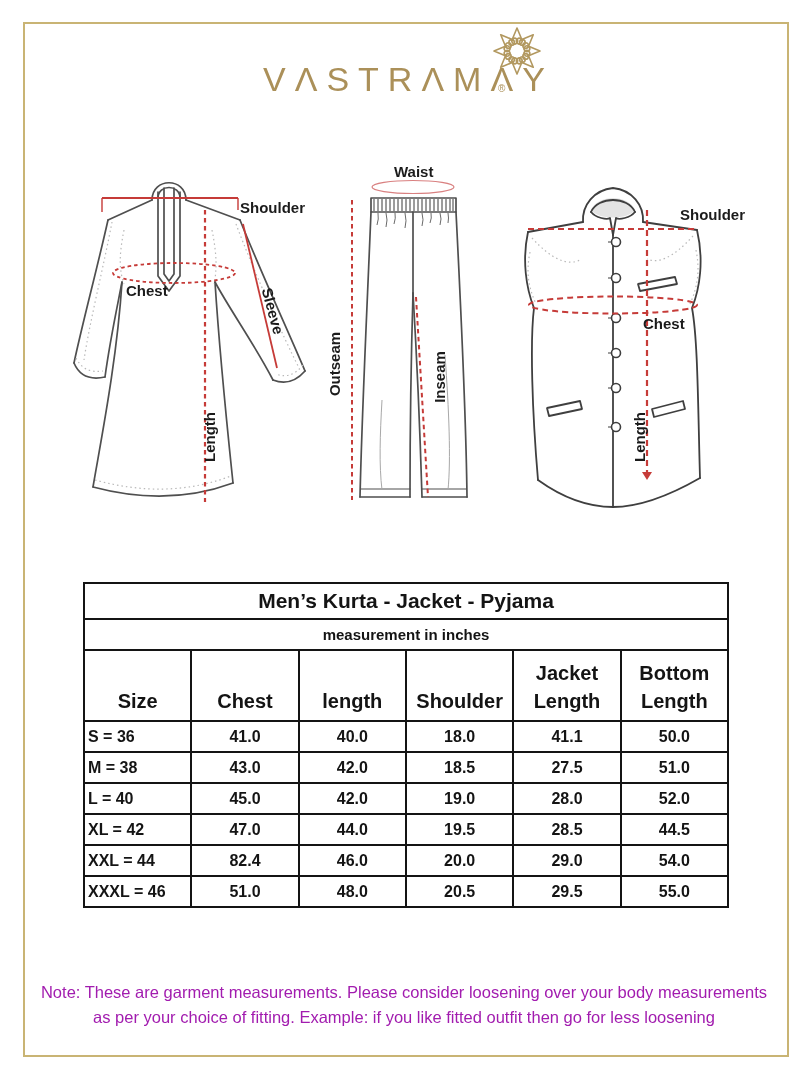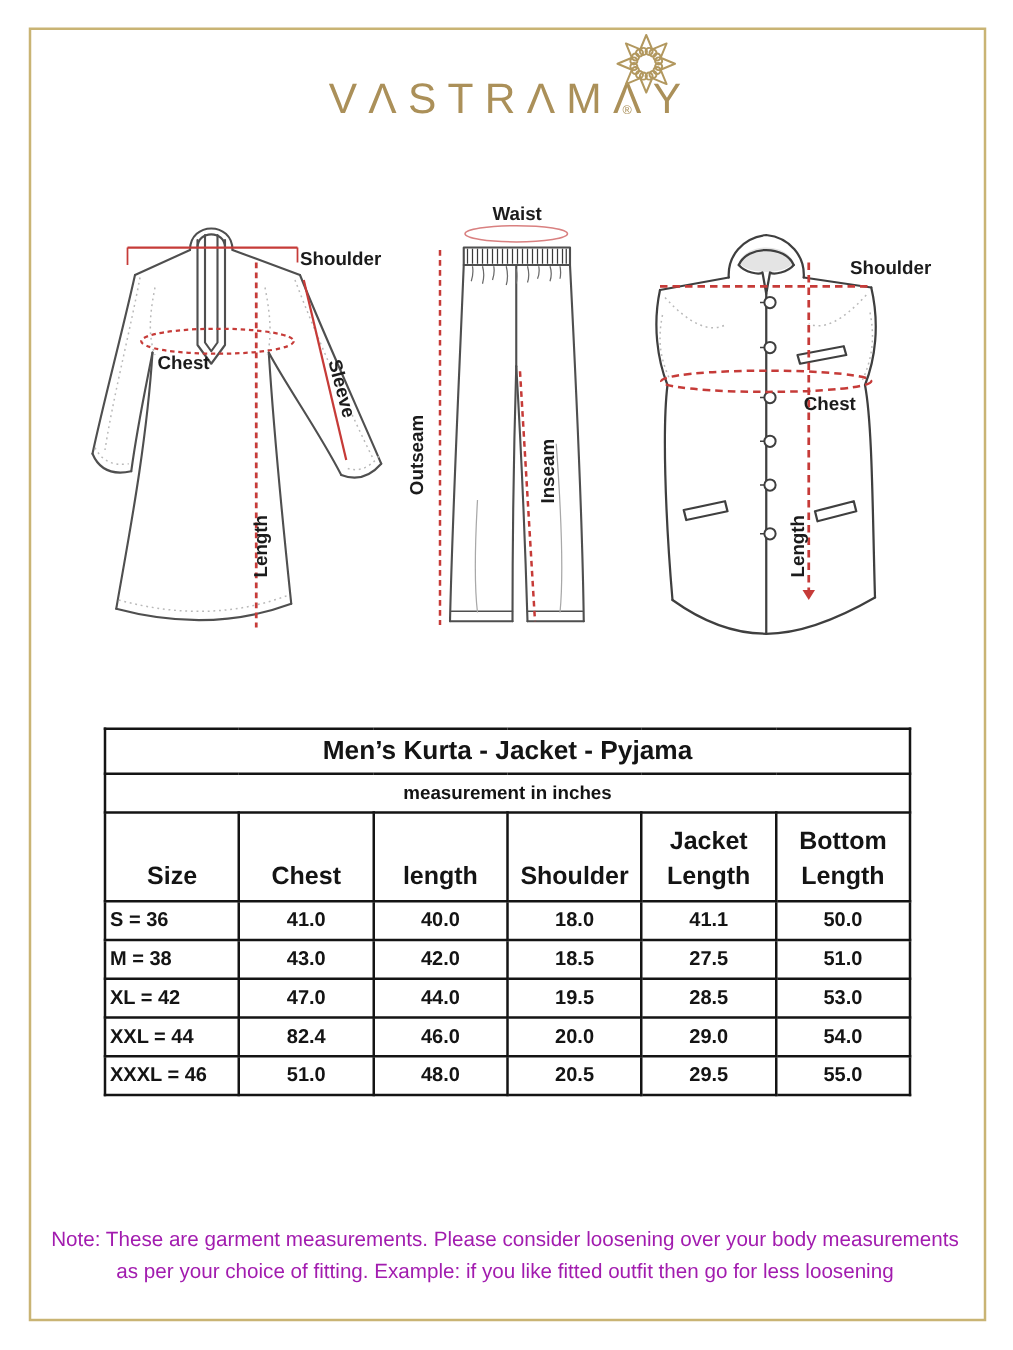--- a/index.html
+++ b/index.html
@@ -266,26 +266,34 @@
       </tr>
       <tr>
         <td class="val size-col">M = 38</td>
         <td class="val">43.0</td>
         <td class="val">42.0</td>
         <td class="val">18.5</td>
         <td class="val">27.5</td>
         <td class="val">51.0</td>
       </tr>
       <tr>
+        <td class="val size-col">L = 40</td>
+        <td class="val">45.0</td>
+        <td class="val">42.0</td>
+        <td class="val">19.0</td>
+        <td class="val">28.0</td>
+        <td class="val">52.0</td>
+      </tr>
+      <tr>
         <td class="val size-col">XL = 42</td>
         <td class="val">47.0</td>
         <td class="val">44.0</td>
         <td class="val">19.5</td>
         <td class="val">28.5</td>
-        <td class="val">53.0</td>
+        <td class="val">44.5</td>
       </tr>
       <tr>
         <td class="val size-col">XXL = 44</td>
         <td class="val">82.4</td>
         <td class="val">46.0</td>
         <td class="val">20.0</td>
         <td class="val">29.0</td>
         <td class="val">54.0</td>
       </tr>
       <tr>

